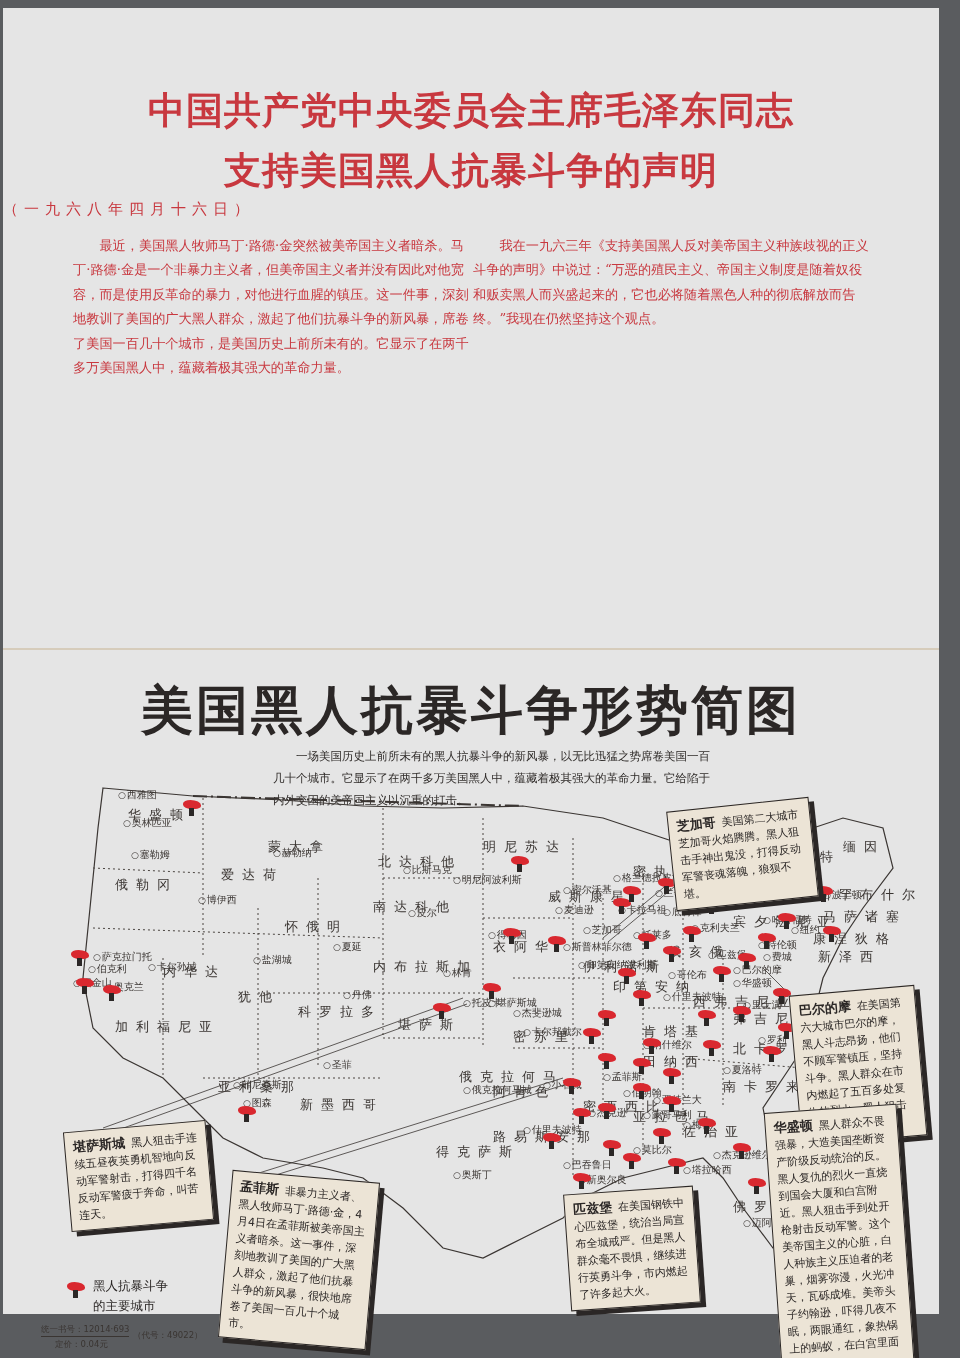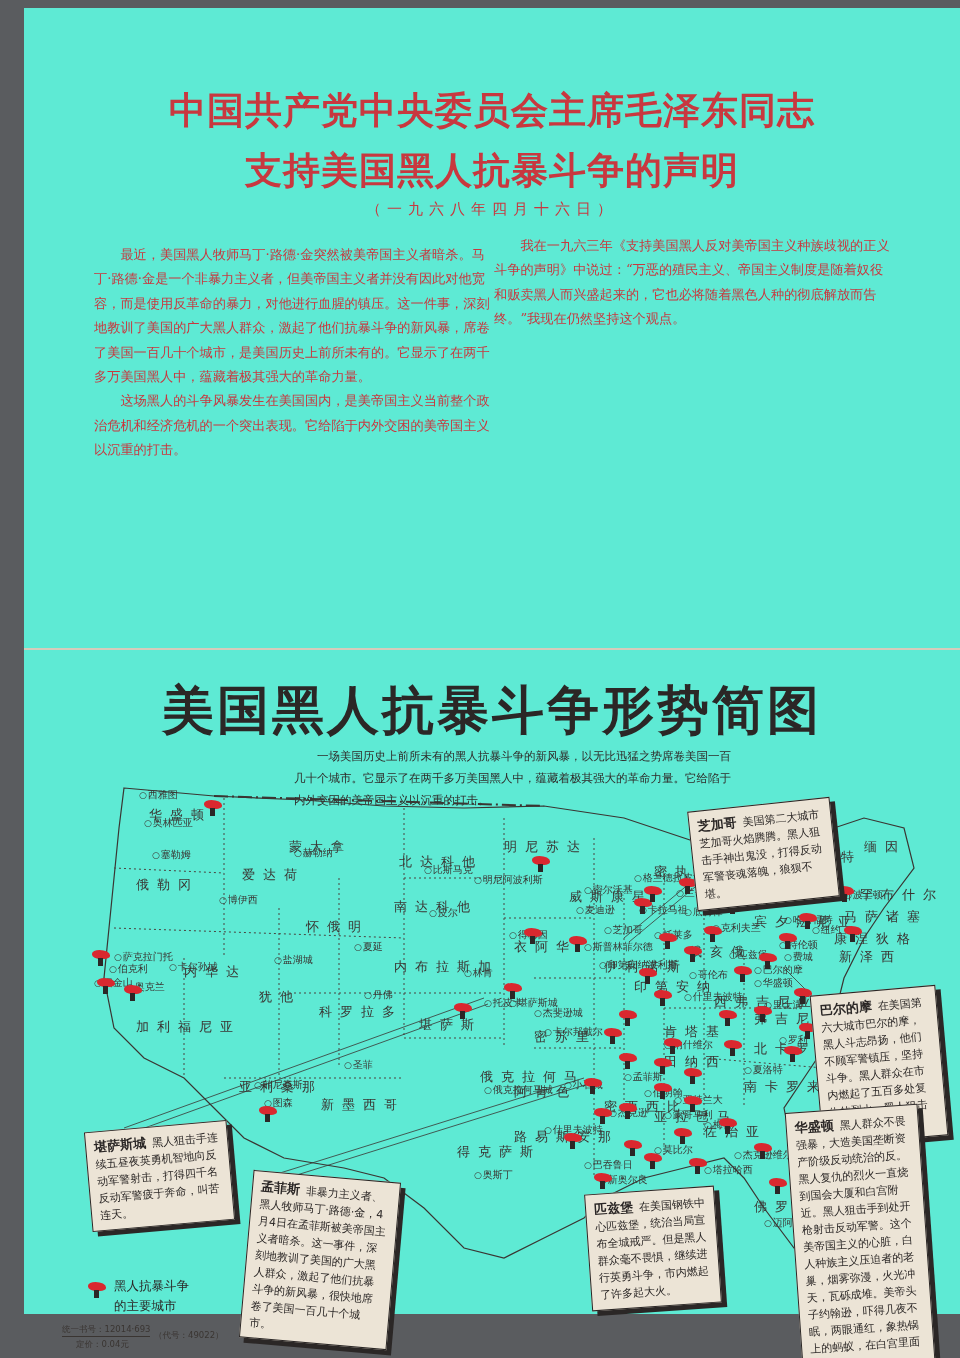--- a/index.html
+++ b/index.html
@@ -2,36 +2,36 @@
 <html><head>
 <meta charset="utf-8">
 <style>
   html, body { margin: 0; padding: 0; }
   body {
     width: 960px; height: 1358px; overflow: hidden;
     background: #5a5c5f;
     font-family: "DejaVu Sans", sans-serif;
   }
   .poster {
-    position: absolute; left: 24px; top: 8px; width: 936px; height: 1306px;
-    background: #5eead4;
+    position: absolute; left: 3px; top: 8px; width: 936px; height: 1306px;
+    background: #e5e5e5;
   }
   .fold { position: absolute; left: 0; top: 640px; width: 936px; height: 2px; background: #d6ccbb; }
   .title-red {
     position: absolute; left: 0; width: 936px; text-align: center;
     color: #c8383f; font-weight: bold; font-size: 37px; letter-spacing: 1px;
   }
   .t1 { top: 78px; }
   .t2 { top: 138px; }
-  .date { position: absolute; top: 192px; left: 0; width: 936px; text-align: center; color: #c8383f; font-size: 15px; letter-spacing: 6px; }
+  .date { position: absolute; top: 192px; left: 0; width: 936px; text-align: left; color: #c8383f; font-size: 15px; letter-spacing: 6px; }
   .col {
     position: absolute; top: 226px; width: 396px; color: #c8383f;
     font-family: "DejaVu Serif", serif; font-size: 13.2px; line-height: 24.4px;
   }
-  .col.left { left: 70px; margin-top: 9px; }
+  .col.left { left: 70px; }
   .col.right { left: 470px; }
   .col p { margin: 0; text-indent: 2em; }
   .col p.noindent { text-indent: 0; }
   .map-title {
     position: absolute; top: 668px; left: 0; width: 936px; text-align: center;
     color: #2b2726; font-weight: bold; font-size: 52px; letter-spacing: 3px;
   }
   .intro {
     position: absolute; top: 737px; left: 270px; width: 440px; color: #2f2b29;
     font-size: 11.5px; line-height: 22px;
@@ -62,21 +62,20 @@
 <body>
 
 <div class="poster">
 
   <div class="title-red t1">中国共产党中央委员会主席毛泽东同志</div>
   <div class="title-red t2">支持美国黑人抗暴斗争的声明</div>
   <div class="date">（一九六八年四月十六日）</div>
 
   <div class="col left lines">
     <p>最近，美国黑人牧师马丁·路德·金突然被美帝国主义者暗杀。马丁·路德·金是一个非暴力主义者，但美帝国主义者并没有因此对他宽容，而是使用反革命的暴力，对他进行血腥的镇压。这一件事，深刻地教训了美国的广大黑人群众，激起了他们抗暴斗争的新风暴，席卷了美国一百几十个城市，是美国历史上前所未有的。它显示了在两千多万美国黑人中，蕴藏着极其强大的革命力量。</p>
-    <p>这场黑人的斗争风暴发生在美国国内，是美帝国主义当前整个政治危机和经济危机的一个突出表现。它给陷于内外交困的美帝国主义以沉重的打击。</p>
   </div>
   <div class="col right lines">
     <p>我在一九六三年《支持美国黑人反对美帝国主义种族歧视的正义斗争的声明》中说过：“万恶的殖民主义、帝国主义制度是随着奴役和贩卖黑人而兴盛起来的，它也必将随着黑色人种的彻底解放而告终。”我现在仍然坚持这个观点。</p>
   </div>
 
   <div class="fold"></div>
 
   <div class="map-title">美国黑人抗暴斗争形势简图</div>
   <div class="intro">
     <p>一场美国历史上前所未有的黑人抗暴斗争的新风暴，以无比迅猛之势席卷美国一百几十个城市。它显示了在两千多万美国黑人中，蕴藏着极其强大的革命力量。它给陷于内外交困的美帝国主义以沉重的打击。</p>

